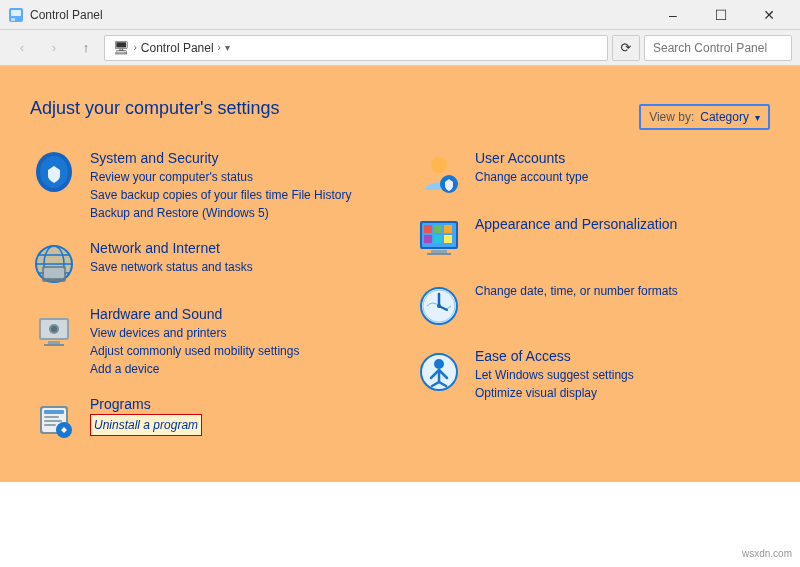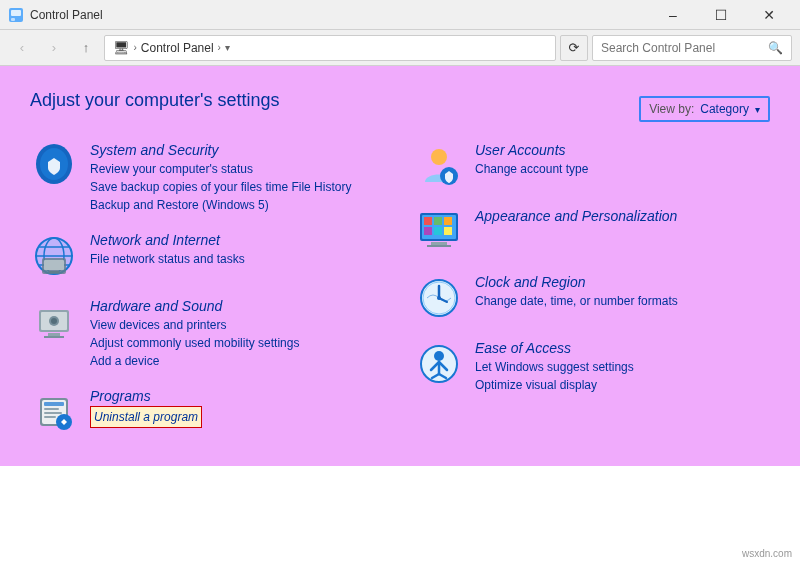--- a/index.html
+++ b/index.html
@@ -108,21 +108,21 @@
       align-items: center;
       justify-content: center;
       border: 1px solid #ccc;
       background: #f0f0f0;
       cursor: pointer;
       border-radius: 2px;
       color: #333;
       font-size: 13px;
     }
     .search-bar {
-      width: 200px;
+      width: 148px;
       height: 26px;
       border: 1px solid #ccc;
       display: flex;
       align-items: center;
       padding: 0 8px;
       background: #fff;
       border-radius: 2px;
     }
     .search-input {
       border: none;
@@ -132,22 +132,22 @@
       flex: 1;
       background: transparent;
     }
     .search-icon {
       color: #999;
       font-size: 12px;
     }
 
     
     .main-content {
-      padding: 12px 30px;
-      background: #f0abfc;
+      padding: 20px 30px;
+      background: #fdba74;
     }
 
     
     .header-row {
       display: flex;
       align-items: center;
       justify-content: space-between;
       margin-bottom: 20px;
     }
     .page-title {
@@ -199,21 +199,20 @@
       align-items: center;
       justify-content: center;
     }
     .cat-text { flex: 1; }
     .cat-title {
       font-size: 14px;
       color: #003399;
       font-weight: normal;
       margin-bottom: 2px;
       cursor: pointer;
-      font-style: italic;
     }
     .cat-link {
       font-size: 12px;
       color: #003399;
       cursor: pointer;
       display: block;
       line-height: 1.5;
     }
     .cat-link.highlighted {
       background: #fff3cd;
@@ -313,21 +312,21 @@
             <line x1="5" y1="11" x2="35" y2="11" stroke="#1976d2" stroke-width="1.5"></line>
             <line x1="5" y1="29" x2="35" y2="29" stroke="#1976d2" stroke-width="1.5"></line>
 
             <rect x="8" y="22" width="24" height="16" rx="2" fill="#607d8b" opacity="0.8"></rect>
             <rect x="10" y="24" width="20" height="10" rx="1" fill="#b0bec5"></rect>
             <rect x="15" y="35" width="10" height="2" fill="#607d8b"></rect>
           </svg>
         </div>
         <div class="cat-text">
           <div class="cat-title">Network and Internet</div>
-          <a class="cat-link">File network status and tasks</a>
+          <a class="cat-link">Save network status and tasks</a>
         </div>
       </div>
 
       <div class="category-item">
         <div class="cat-icon">
           <svg width="40" height="40" viewBox="0 0 40 40">
             <rect x="5" y="8" width="30" height="22" rx="2" fill="#90a4ae"></rect>
             <rect x="7" y="10" width="26" height="18" rx="1" fill="#cfd8dc"></rect>
             <rect x="14" y="31" width="12" height="3" fill="#90a4ae"></rect>
             <rect x="10" y="34" width="20" height="2" fill="#78909c"></rect>
@@ -412,21 +411,20 @@
             <circle cx="22" cy="22" r="16" fill="none" stroke="#90caf9" stroke-width="1"></circle>
 
             <line x1="22" y1="22" x2="22" y2="10" stroke="#1565c0" stroke-width="2.5" stroke-linecap="round"></line>
             <line x1="22" y1="22" x2="30" y2="26" stroke="#1565c0" stroke-width="2" stroke-linecap="round"></line>
             <circle cx="22" cy="22" r="2" fill="#1565c0"></circle>
 
             <path d="M10 22 Q16 16 22 22 Q28 28 34 22" stroke="#1976d2" stroke-width="1" fill="none" opacity="0.5"></path>
           </svg>
         </div>
         <div class="cat-text">
-          <div class="cat-title">Clock and Region</div>
           <a class="cat-link">Change date, time, or number formats</a>
         </div>
       </div>
 
       <div class="category-item">
         <div class="cat-icon">
           <svg width="44" height="44" viewBox="0 0 44 44">
             <circle cx="22" cy="22" r="18" fill="#e3f2fd"></circle>
             <circle cx="22" cy="22" r="18" fill="none" stroke="#1976d2" stroke-width="2"></circle>
 

